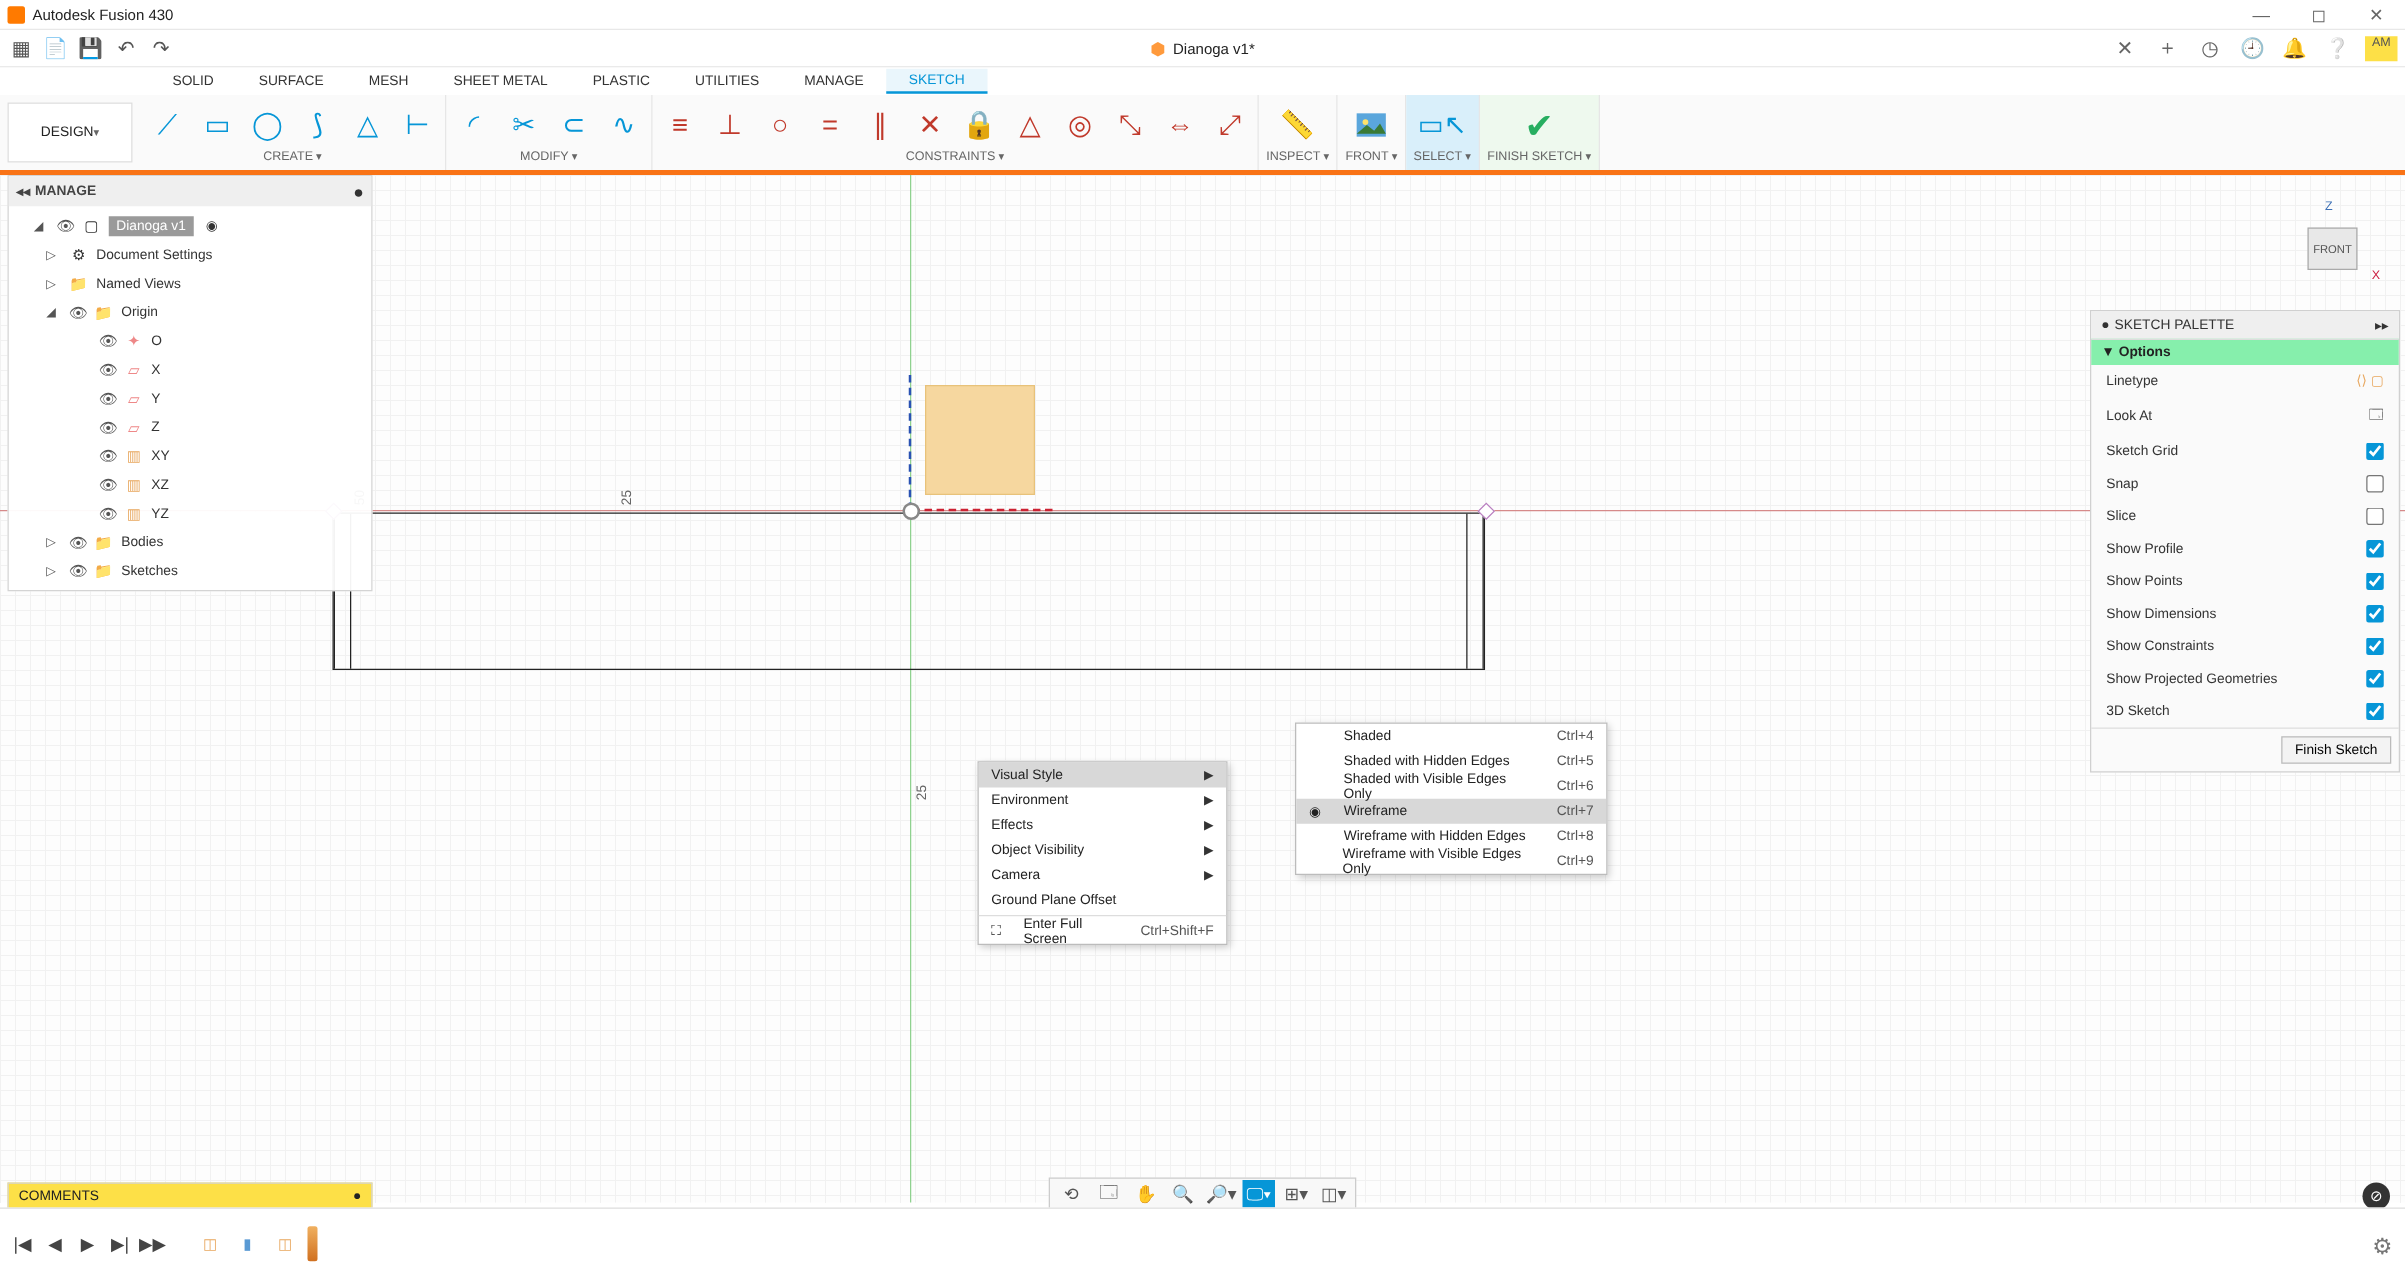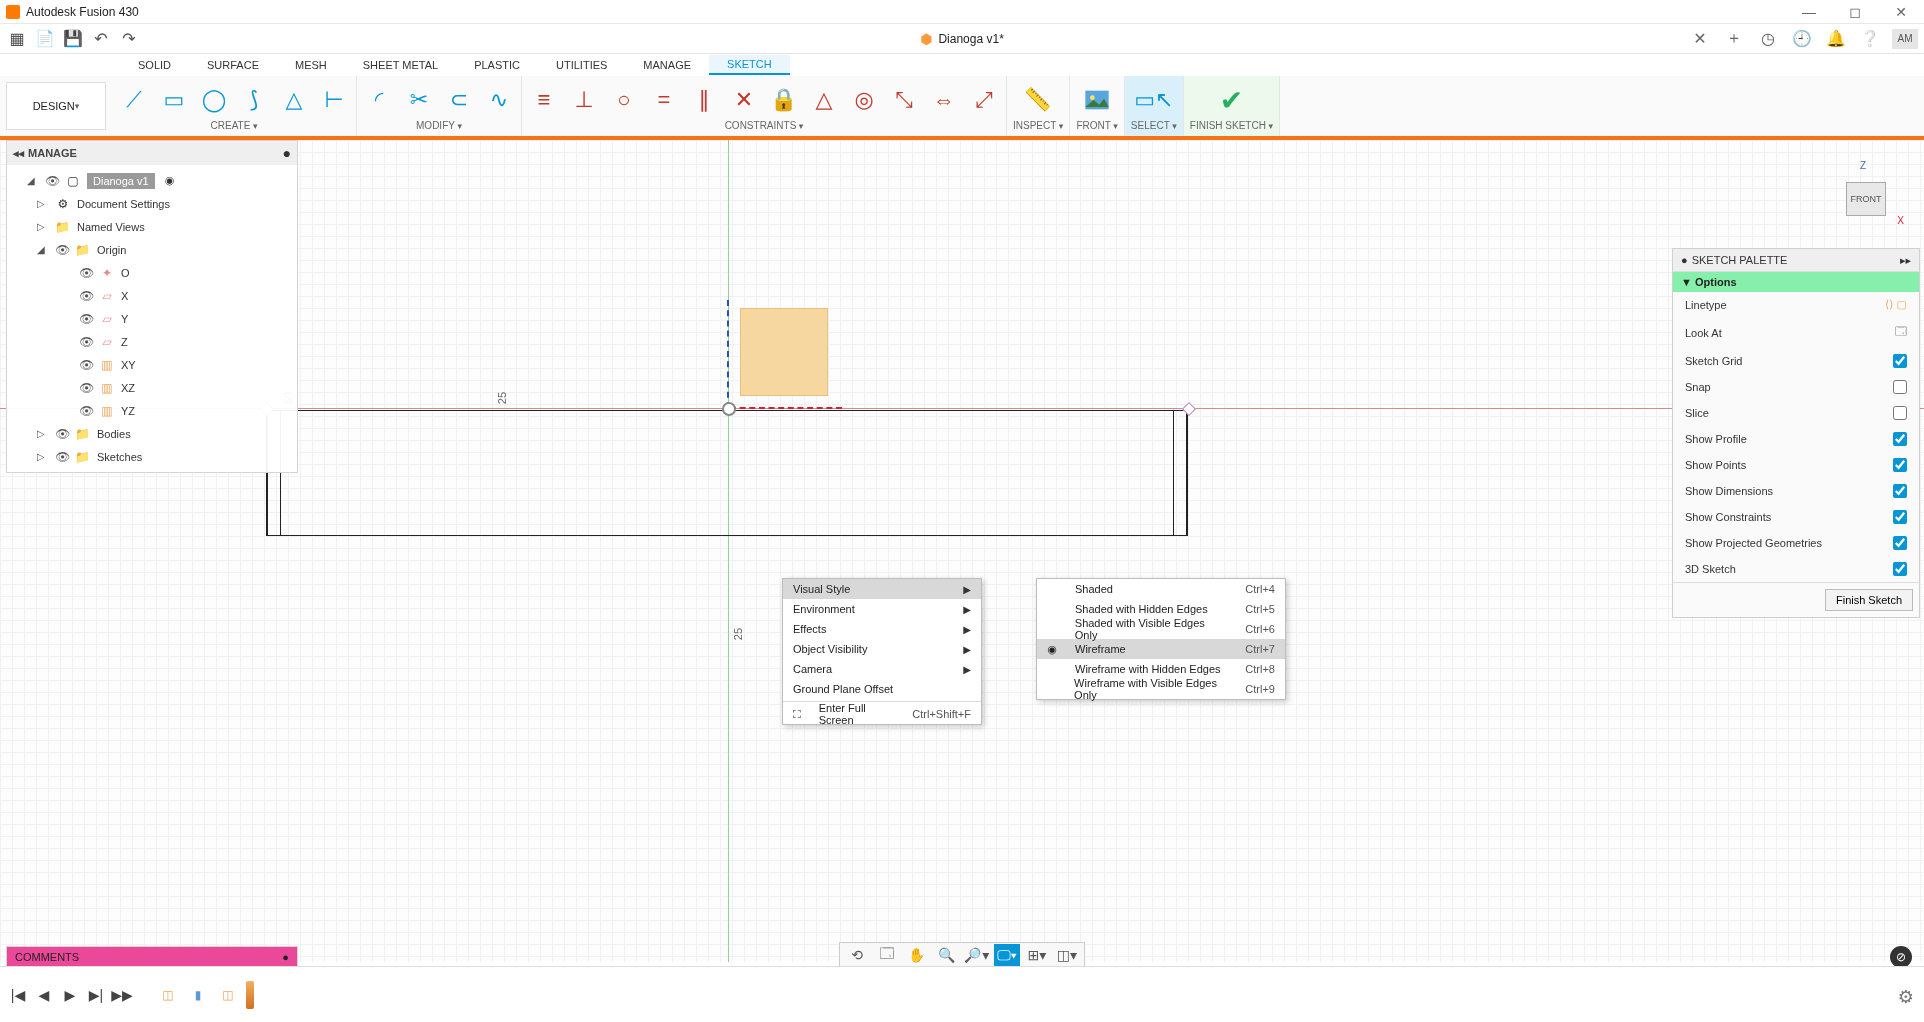--- a/index.html
+++ b/index.html
@@ -11,21 +11,21 @@
 .titlebar .win-controls { margin-left: auto; display: flex; }
 .titlebar .win-controls div { width: 46px; height: 24px; display: flex; align-items: center; justify-content: center; color: #666; font-size: 14px; }
 
 
 .quickbar { height: 30px; background: #fff; display: flex; align-items: center; padding: 0 6px; border-bottom: 1px solid #e3e3e3; }
 .quickbar .qicon { width: 22px; height: 22px; display: flex; align-items: center; justify-content: center; color: #555; margin-right: 6px; font-size: 16px; }
 .doc-tab { position: absolute; left: 50%; transform: translateX(-50%); display: flex; align-items: center; gap: 6px; }
 .doc-tab .cube { color: #ff9a3c; font-size: 14px; }
 .right-icons { margin-left: auto; display: flex; align-items: center; gap: 10px; }
 .right-icons .ricon { width: 24px; height: 24px; display: flex; align-items: center; justify-content: center; color: #666; font-size: 16px; }
-.avatar { width: 26px; height: 20px; background: #e5e5e5; display: flex; align-items: center; justify-content: center; font-size: 10px; color: #555; }
+.avatar { width: 26px; height: 20px; background: #fde047; display: flex; align-items: flex-start; justify-content: center; font-size: 10px; color: #555; }
 
 
 .maintabs { height: 22px; background: #fff; display: flex; padding-left: 120px; align-items: center; gap: 0; }
 .maintabs .mtab { padding: 3px 18px; font-size: 11px; color: #333; cursor: pointer; }
 .maintabs .mtab.active { color: #0696d7; border-bottom: 2px solid #0696d7; background: #eaf6fc; }
 
 
 .ribbon { height: 64px; background: #fafafa; border-bottom: 4px solid #f97316; display: flex; align-items: stretch; position: relative; }
 .design-btn { width: 100px; display: flex; align-items: center; justify-content: center; background: #fff; border: 1px solid #ddd; margin: 6px; font-size: 11px; }
 .ribbon-group { display: flex; flex-direction: column; align-items: center; justify-content: flex-start; padding: 4px 6px; border-right: 1px solid #e6e6e6; }
@@ -86,25 +86,25 @@
 .viewcube .x { position: absolute; right: -8px; bottom: -2px; font-size: 10px; color: #c24; }
 
 
 .ctx { position: absolute; background: #fff; border: 1px solid #bcbcbc; box-shadow: 2px 2px 6px rgba(0,0,0,0.2); font-size: 11px; }
 .ctx .row { display: flex; align-items: center; height: 20px; padding: 0 10px; gap: 18px; cursor: pointer; }
 .ctx .row.hl { background: #d8d8d8; }
 .ctx .row .arrow { margin-left: auto; font-size: 10px; color: #333; }
 .ctx .row .sc { margin-left: auto; color: #555; }
 .ctx .row .rad { width: 10px; text-align: center; }
 .ctx.sub { left: 1036px; }
-.ctx.main { left: 782px; }
+.ctx.main { left: 782px; margin-top: 31px; }
 .ctx .sep { height: 1px; background: #ddd; margin: 2px 0; }
 
 
-.comments { position: absolute; left: 6px; bottom: 70px; width: 292px; height: 22px; background: #ec4899; border: 1px solid #d4d4d4; display: flex; align-items: center; padding: 0 8px; font-size: 11px; }
+.comments { position: absolute; left: 6px; bottom: 70px; width: 292px; height: 22px; background: #fde047; border: 1px solid #d4d4d4; display: flex; align-items: center; padding: 0 8px; font-size: 11px; }
 .comments .dot { margin-left: auto; }
 
 
 .navbar { position: absolute; left: 50%; transform: translateX(-50%); bottom: 64px; height: 26px; display: flex; align-items: center; gap: 4px; background: #f8f8f8; border: 1px solid #ccc; padding: 0 4px; }
 .navbar .nb { width: 26px; height: 22px; display: flex; align-items: center; justify-content: center; font-size: 14px; color: #555; }
 .navbar .nb.active { background: #0696d7; color: #fff; }
 
 
 .timeline { position: absolute; left: 0; right: 0; bottom: 0; height: 56px; background: #fff; border-top: 1px solid #ddd; display: flex; align-items: center; padding: 0 8px; gap: 6px; }
 .timeline .tb { width: 20px; height: 20px; display: flex; align-items: center; justify-content: center; font-size: 14px; color: #444; }

